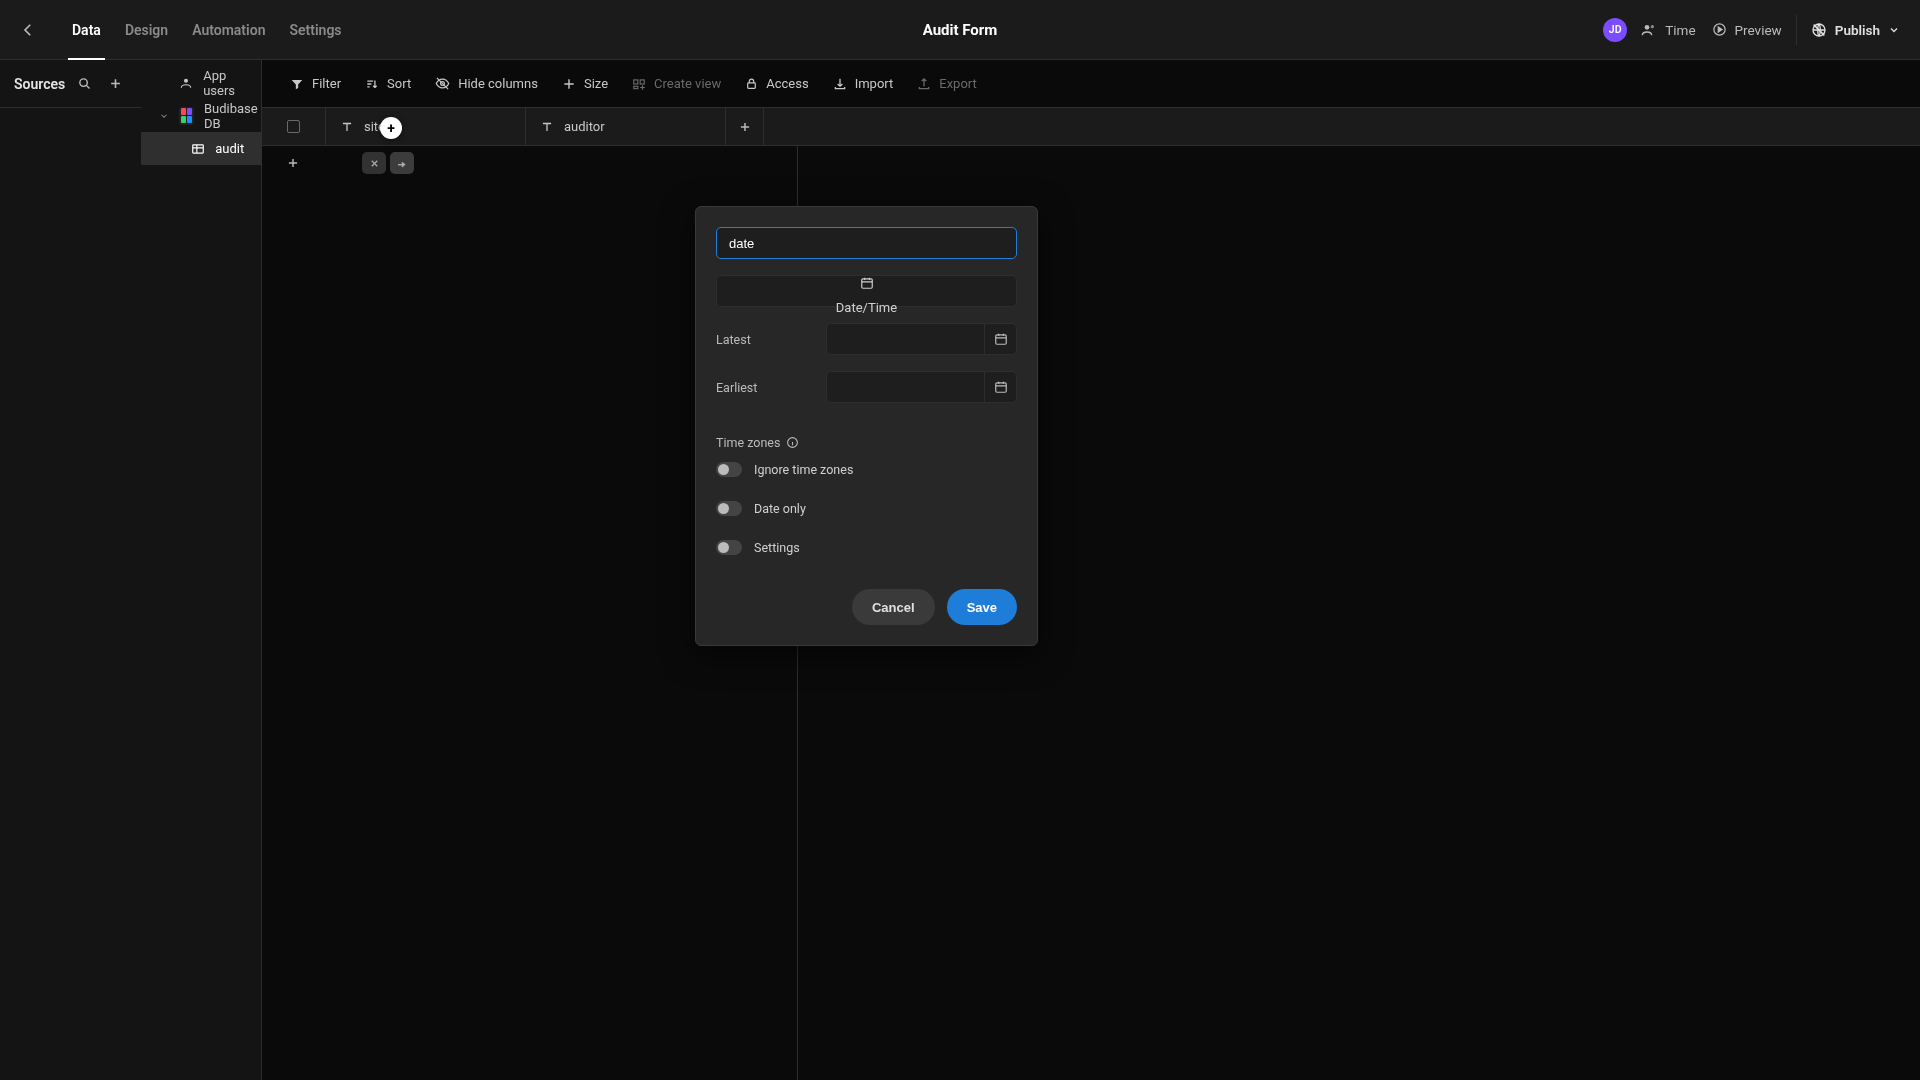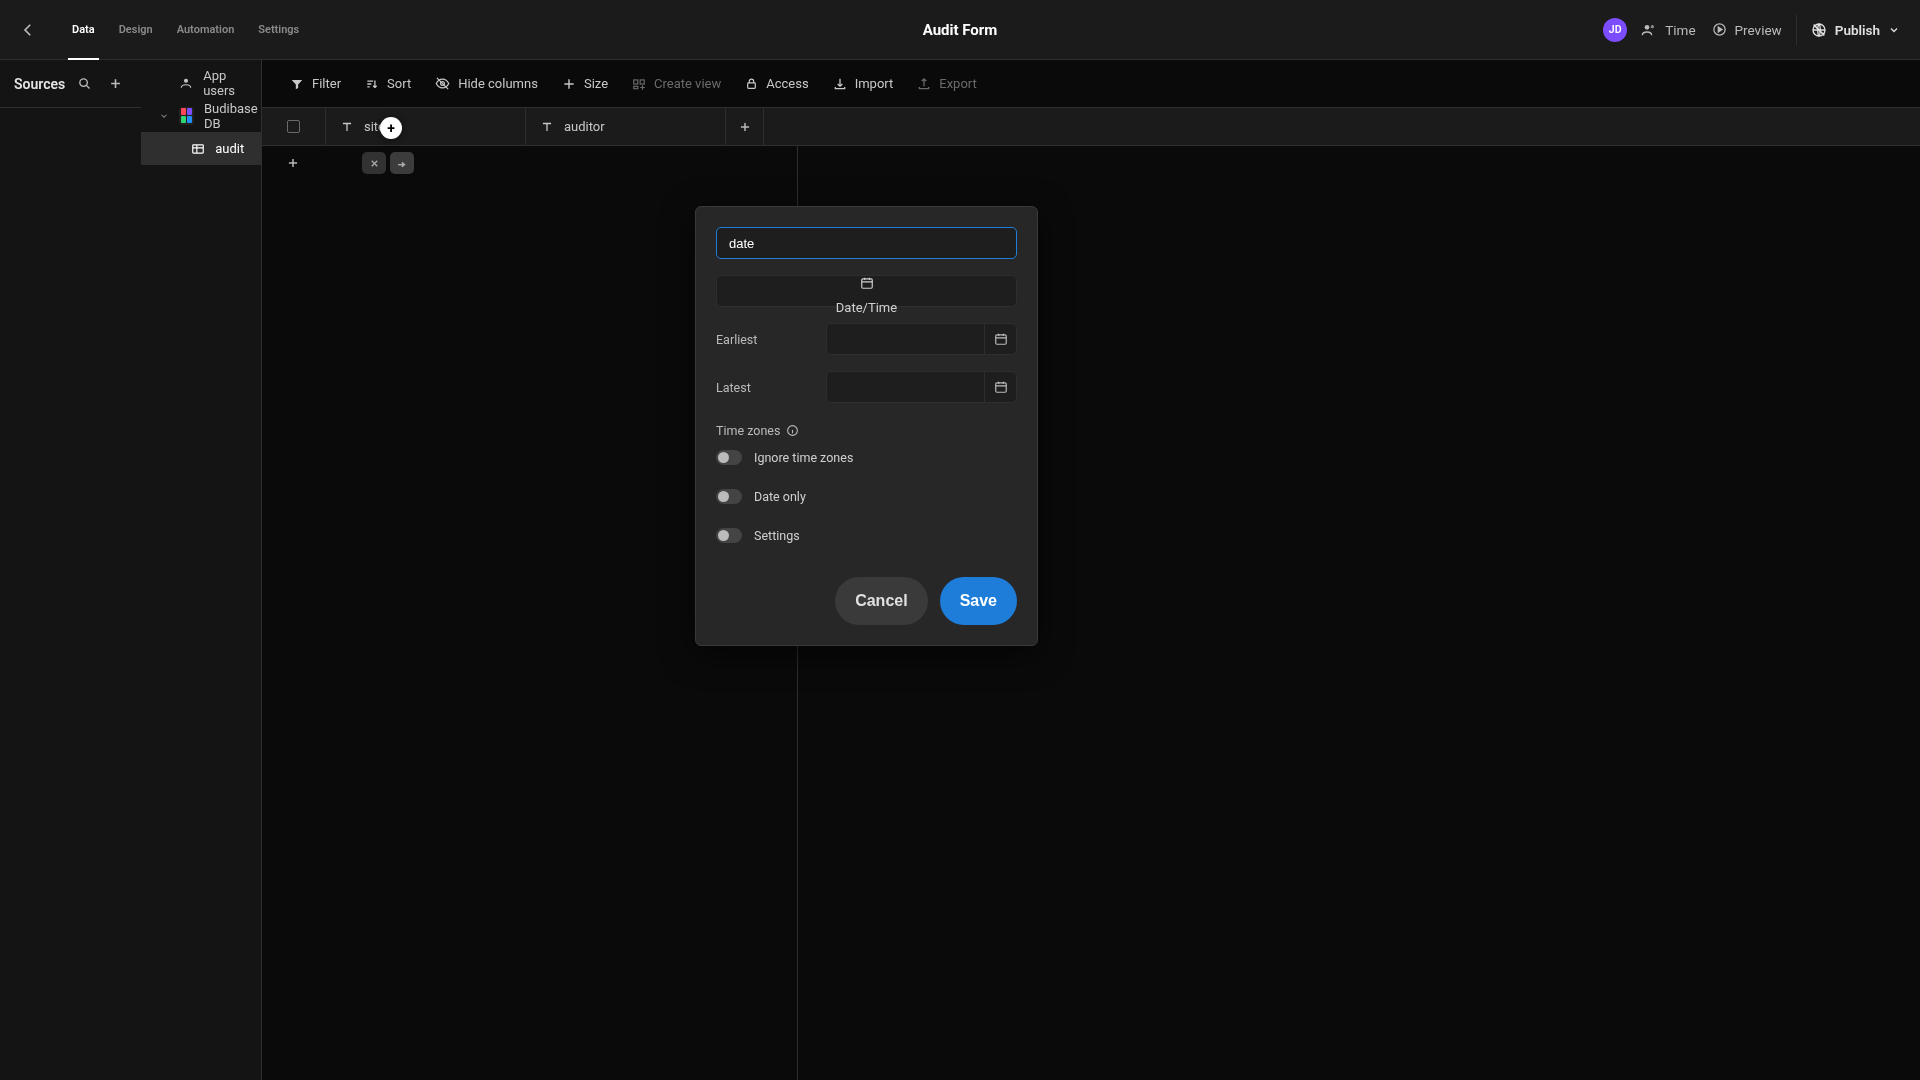--- a/index.html
+++ b/index.html
@@ -25,21 +25,21 @@
 .back-btn { width: 20px; height: 20px; display: flex; align-items: center; justify-content: center; cursor: pointer; color: #bbb; }
 .nav-tabs { display: flex; gap: 0; margin-left: 8px; }
 .nav-tab {
   padding: 0 12px;
   height: 60px;
   display: flex; align-items: center;
   color: #8a8a8a;
   font-weight: 600;
   cursor: pointer;
   position: relative;
-  font-size: 11px;
+  font-size: 14px;
 }
 .nav-tab.active { color: #fff; }
 .nav-tab.active::after {
   content: ""; position: absolute; left: 8px; right: 8px; bottom: 0;
   height: 2px; background: #fff;
 }
 .topbar-title {
   position: absolute; left: 50%; transform: translateX(-50%);
   font-weight: 700; font-size: 15px; color: #fff;
 }
@@ -190,35 +190,35 @@
 .date-input {
   flex: 1; height: 32px; background: #1e1e1e;
   border: 1px solid #2e2e2e; border-radius: 5px;
   display: flex;
 }
 .date-input .txt { flex: 1; }
 .date-input .cal {
   width: 32px; border-left: 1px solid #2e2e2e;
   display: flex; align-items: center; justify-content: center; color: #bbb;
 }
-.section-lbl { margin-top: 20px; font-size: 12.5px; color: #bbb; display: flex; align-items: center; gap: 6px; }
+.section-lbl { margin-top: 32px; font-size: 12.5px; color: #bbb; display: flex; align-items: center; gap: 6px; }
 .toggle-row { display: flex; align-items: center; gap: 12px; margin-top: 12px; }
 .toggle {
   width: 26px; height: 15px; border-radius: 999px;
   background: #444; position: relative; cursor: pointer;
 }
 .toggle::after {
   content: ""; position: absolute; left: 2px; top: 2px;
   width: 11px; height: 11px; background: #bbb; border-radius: 50%;
 }
 .toggle-lbl { font-size: 12.5px; color: #d0d0d0; }
 .popover-footer { display: flex; justify-content: flex-end; gap: 12px; margin-top: 34px; }
 .btn {
-  height: 48px; padding: 0 20px; border-radius: 999px;
-  display: flex; align-items: center; font-size: 16px; font-weight: 600;
+  height: 36px; padding: 0 20px; border-radius: 999px;
+  display: flex; align-items: center; font-size: 13px; font-weight: 600;
   cursor: pointer; border: none;
 }
 .btn-cancel { background: #3a3a3a; color: #e0e0e0; }
 .btn-primary { background: #1e7dd9; color: #ffffff; }
 
 
 .col-splits { position: absolute; top: 86px; bottom: 0; width: 1px; background: #2e2e2e; }
 .col-split-2 { left: 535px; }
 
 svg { display: block; }
@@ -471,48 +471,48 @@
               <rect x="3" y="5" width="18" height="16" rx="2"></rect>
               <path d="M3 10h18M8 3v4M16 3v4"></path>
             </svg>
         </span>
         <span>Date/Time</span>
         <span class="chev-d">
           <svg width="12" height="12" viewBox="0 0 24 24" fill="none" stroke="currentColor" stroke-width="2.4">
               <path d="M6 9l6 6 6-6"></path>
             </svg>
         </span>
+      </div>
+
+      <div class="row-field">
+        <div class="lbl">Latest</div>
+        <div class="date-input">
+          <div class="txt"></div>
+          <div class="cal">
+            <svg width="14" height="14" viewBox="0 0 24 24" fill="none" stroke="currentColor" stroke-width="2">
+                <rect x="3" y="5" width="18" height="16" rx="2"></rect>
+                <path d="M3 10h18M8 3v4M16 3v4"></path>
+              </svg>
+          </div>
+        </div>
       </div>
 
       <div class="row-field">
         <div class="lbl">Earliest</div>
         <div class="date-input">
           <div class="txt"></div>
           <div class="cal">
             <svg width="14" height="14" viewBox="0 0 24 24" fill="none" stroke="currentColor" stroke-width="2">
                 <rect x="3" y="5" width="18" height="16" rx="2"></rect>
                 <path d="M3 10h18M8 3v4M16 3v4"></path>
               </svg>
           </div>
         </div>
       </div>
 
-      <div class="row-field">
-        <div class="lbl">Latest</div>
-        <div class="date-input">
-          <div class="txt"></div>
-          <div class="cal">
-            <svg width="14" height="14" viewBox="0 0 24 24" fill="none" stroke="currentColor" stroke-width="2">
-                <rect x="3" y="5" width="18" height="16" rx="2"></rect>
-                <path d="M3 10h18M8 3v4M16 3v4"></path>
-              </svg>
-          </div>
-        </div>
-      </div>
-
       <div class="section-lbl">
         <span>Time zones</span>
         <span>
           <svg width="13" height="13" viewBox="0 0 24 24" fill="none" stroke="currentColor" stroke-width="2">
               <circle cx="12" cy="12" r="9"></circle>
               <path d="M12 8h.01M11 12h1v5"></path>
             </svg>
         </span>
       </div>
       <div class="toggle-row">

